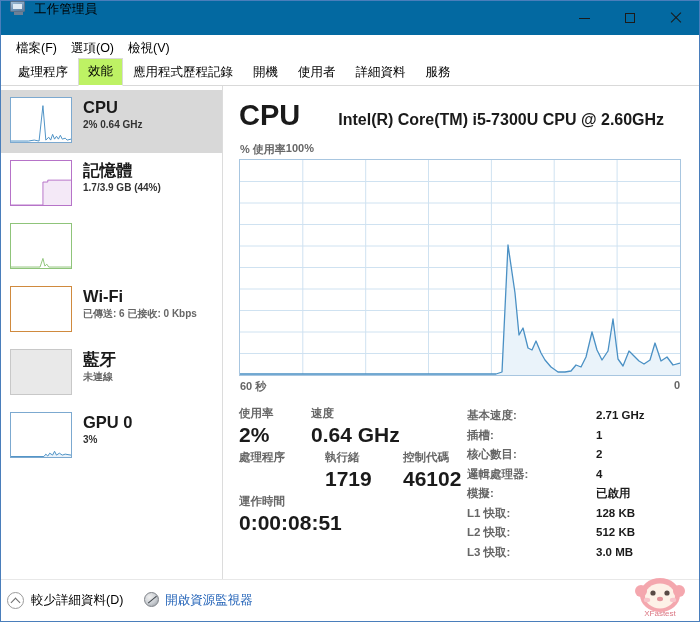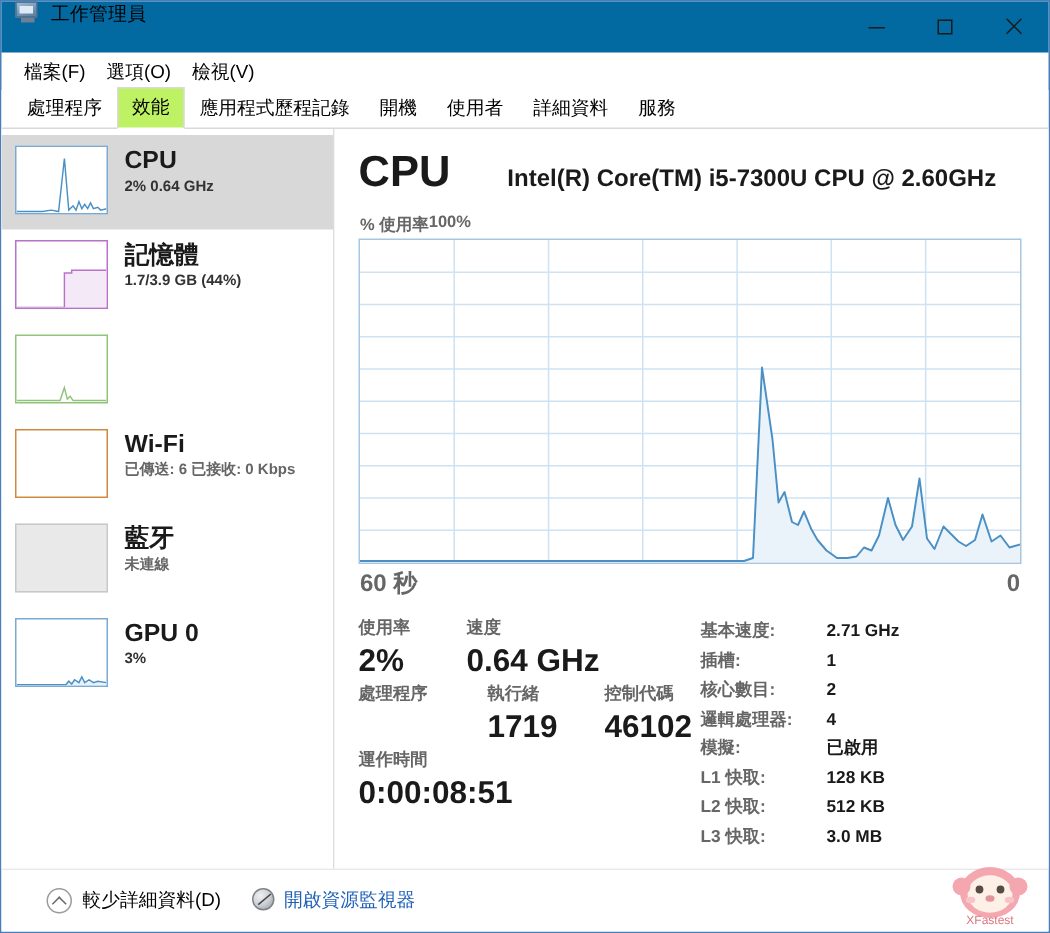--- a/index.html
+++ b/index.html
@@ -146,43 +146,43 @@
     font-size:11px;color:#666;margin-top:7px;padding:0 1px 2px 1px;
   }
   .graph-wrap{
     height:217px;position:relative;
     border:1px solid #a8c6e0;box-sizing:border-box;
     background:#ffffff;overflow:hidden;
   }
   .graph-wrap svg{display:block;width:100%;height:100%;}
   .axis-row2{
     display:flex;justify-content:space-between;
-    font-size:16px;color:#666;margin-top:3px;padding:0 1px;align-items:center;
+    font-size:11px;color:#666;margin-top:3px;padding:0 1px;
   }
   
   .stats{
     display:flex;margin-top:11px;
   }
   .stats-left{width:228px;flex:0 0 228px;}
   .stats-right{flex:1;padding-top:1px;}
   .srow{display:flex;}
   .sblock{margin-right:0;}
   .slabel{font-size:11.5px;color:#666;line-height:16px;white-space:nowrap;}
   .sval{font-size:21px;color:#1a1a1a;line-height:28px;white-space:nowrap;}
   .g1{width:72px;}
   .g2{width:86px;}
   .g3{width:78px;}
-  .drow{display:flex;font-size:11.5px;line-height:19.5px;}
+  .drow{display:flex;font-size:11.5px;line-height:19.5px;gap:45px;}
   .dkey{width:84px;flex:0 0 84px;color:#666;white-space:nowrap;}
   .dval{color:#1a1a1a;white-space:nowrap;}
   
   .footer{
     height:42px;flex:0 0 42px;
     display:flex;align-items:center;
-    padding-left:30px;box-sizing:border-box;
+    padding-left:6px;box-sizing:border-box;
     background:#ffffff;border-top:1px solid #e8e8e8;
   }
   .fewer{display:flex;align-items:center;cursor:default;}
   .chev-circle{
     width:17px;height:17px;border-radius:50%;
     border:1px solid #9b9b9b;box-sizing:border-box;
     display:flex;align-items:center;justify-content:center;margin-right:7px;
   }
   .chev-up{
     width:6px;height:6px;border-left:1.4px solid #6b6b6b;border-top:1.4px solid #6b6b6b;

